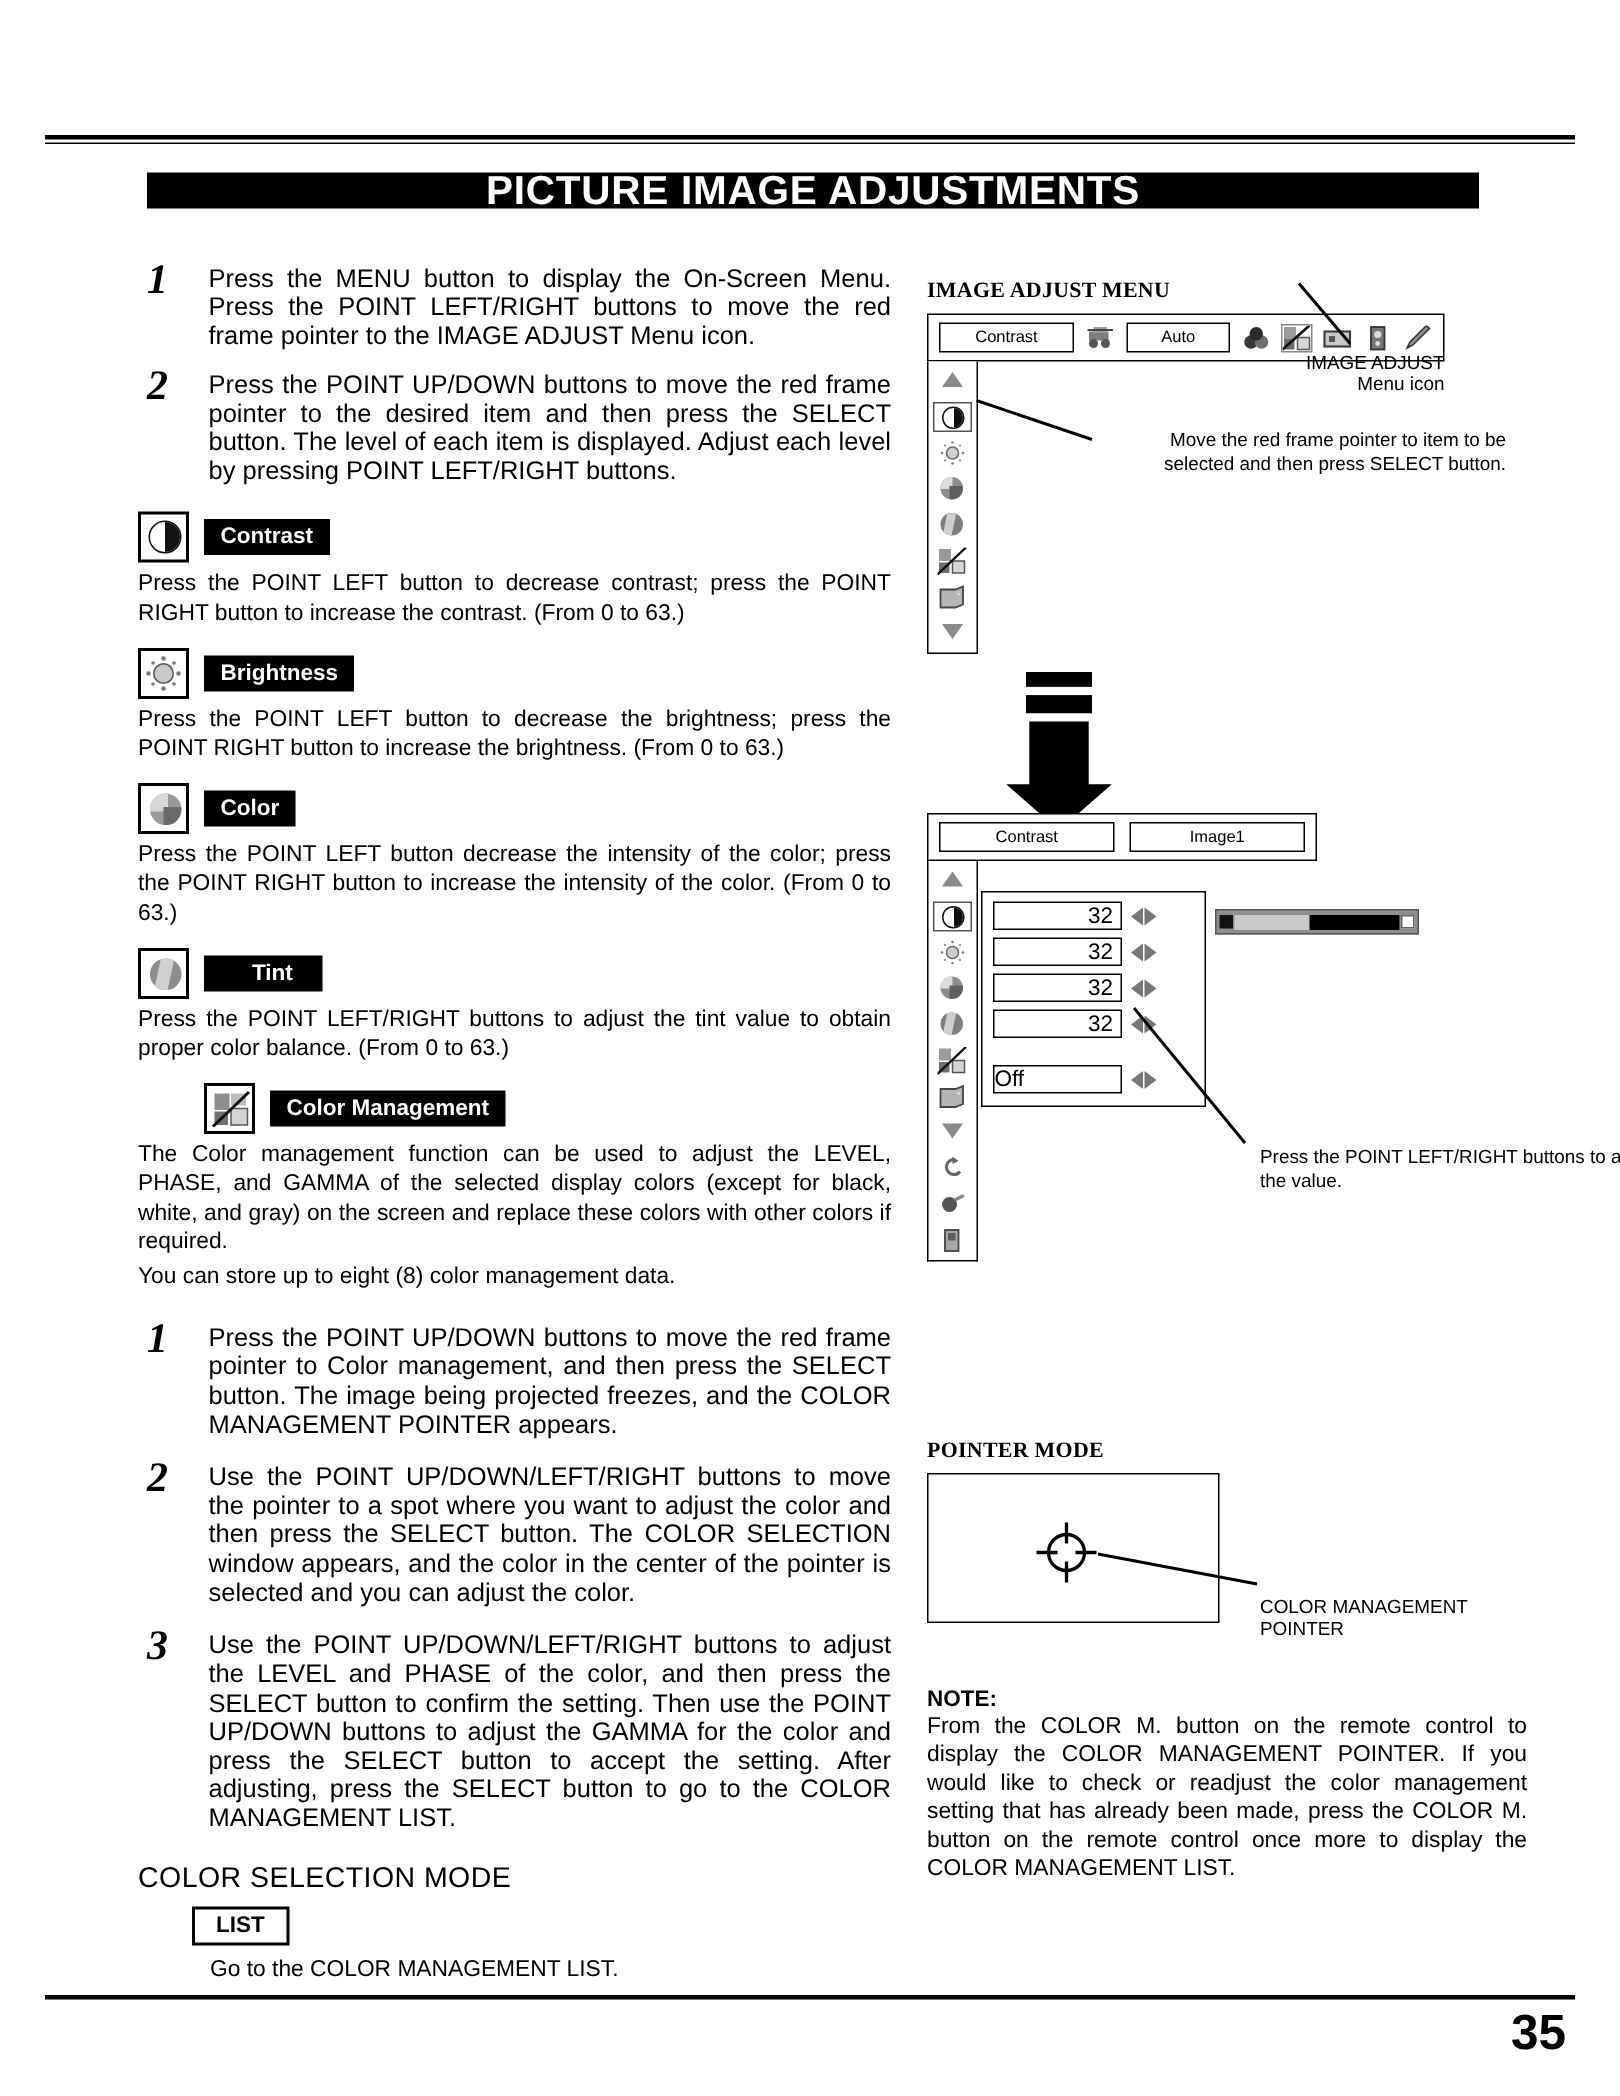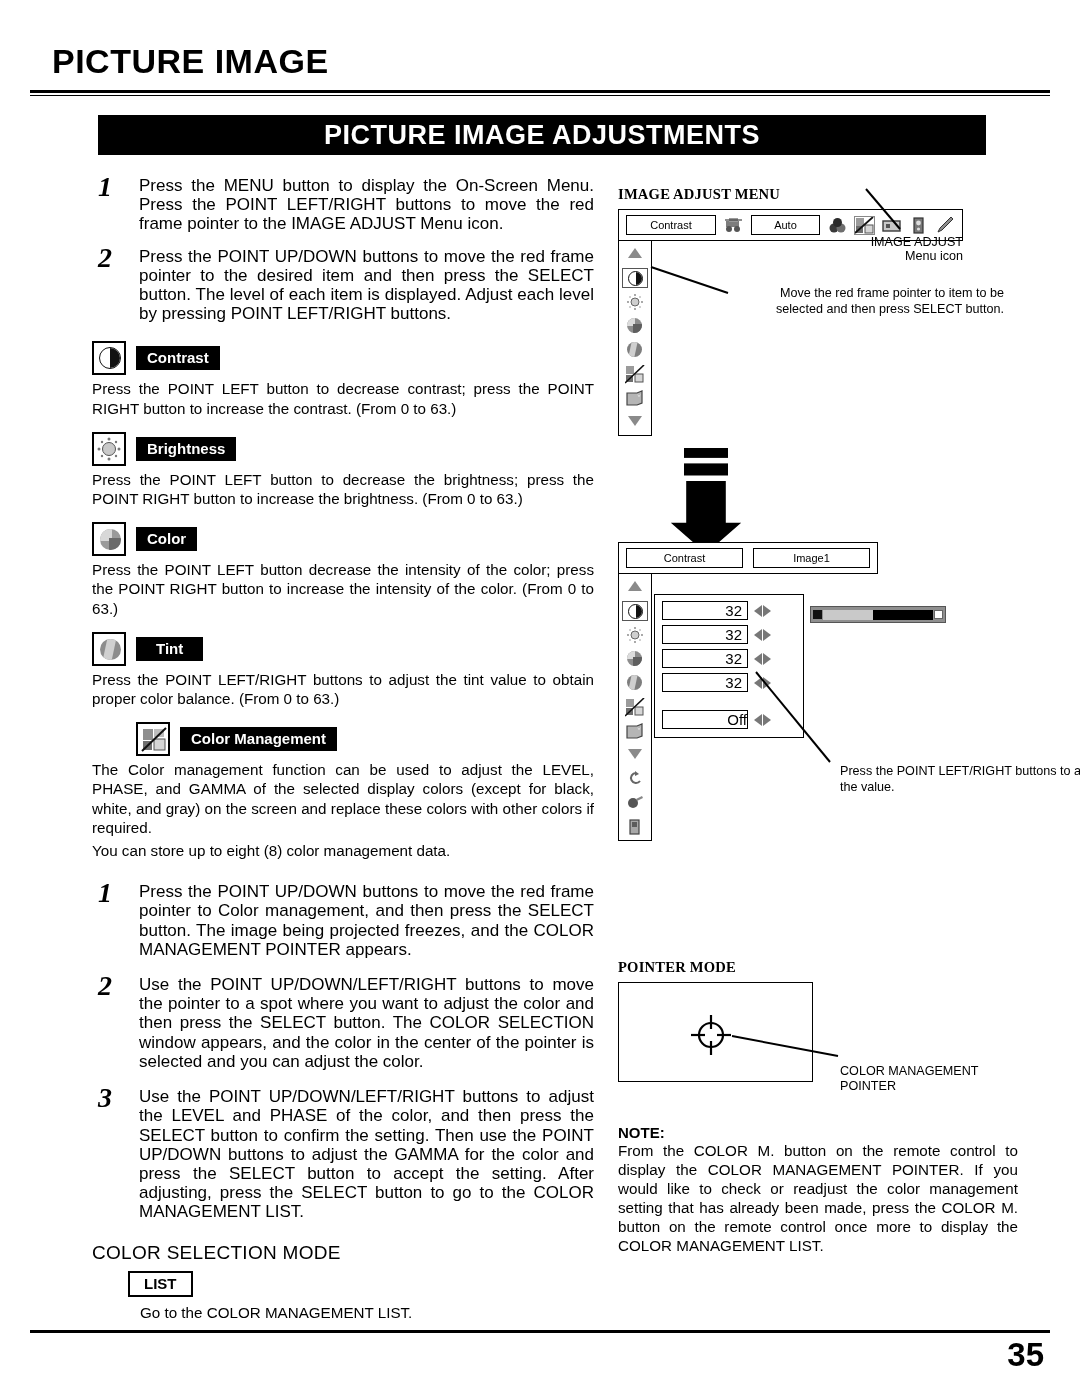--- a/index.html
+++ b/index.html
@@ -19,21 +19,21 @@
   .page-title {
     position:absolute; left:52px; top:42px;
     font-size:34px; font-weight:bold; letter-spacing:0.5px;
   }
   .rule-top {
     position:absolute; left:30px; top:90px; width:1020px; height:0;
     border-top:3px solid #000; border-bottom:1px solid #000; height:6px;
   }
 
   .banner {
-    position:absolute; left:98px; top:115px; width:888px; height:40px;
+    position:absolute; left:98px; top:115px; width:888px; height:24px;
     background:#000; color:#fff;
     display:flex; align-items:center; justify-content:center;
     font-size:27px; font-weight:bold; letter-spacing:0.5px;
   }
 
   .rule-bottom {
     position:absolute; left:30px; top:1330px; width:1020px; height:0;
     border-top:3px solid #000;
   }
   .page-number {
@@ -179,21 +179,21 @@
   .valpanel {
     border:1.6px solid #000; background:#fff;
     padding:6px 7px; width:150px;
   }
   .valrow { display:flex; align-items:center; gap:6px; margin-bottom:5px; }
   .valbox {
     border:1.4px solid #000; width:86px; height:19px;
     font-size:15px; text-align:right; padding-right:5px;
     line-height:17px; background:#fff;
   }
-  .valbox.off { text-align:right; padding-right:0; }
+  .valbox.off { text-align:left; padding-right:0; }
   .lrpair { display:flex; gap:1px; }
   .lrtri-l { width:0;height:0;border-top:6px solid transparent;border-bottom:6px solid transparent;border-right:8px solid #777; }
   .lrtri-r { width:0;height:0;border-top:6px solid transparent;border-bottom:6px solid transparent;border-left:8px solid #777; }
 
   .slider {
     width:136px; height:17px; background:#8f8f8f;
     border:1px solid #555; display:flex; align-items:center;
     padding:0 2px; position:relative;
   }
   .slider .knob-l { width:9px;height:9px;background:#111; }
@@ -207,21 +207,20 @@
   
   .pm-screen { border:1.6px solid #000; width:195px; height:100px; position:relative; }
 
   .cal-line { stroke:#000; stroke-width:2; fill:none; }
 </style>
 </head>
 <body>
 
 <div id="page">
 
-  <div class="page-title">PICTURE IMAGE</div>
   <div class="rule-top"></div>
   <div class="banner">PICTURE IMAGE ADJUSTMENTS</div>
 
   <div id="left-col">
 
     <div class="step">
       <div class="step-num">1</div>
       <div class="step-body">Press the MENU button to display the On-Screen Menu. Press the POINT LEFT/RIGHT buttons to move the red frame pointer to the IMAGE ADJUST Menu icon.</div>
     </div>
 
@@ -255,21 +254,21 @@
       </div>
       <div class="feat-label">Color</div>
     </div>
     <div class="feature-text">Press the POINT LEFT button decrease the intensity of the color; press the POINT RIGHT button to increase the intensity of the color.  (From 0 to 63.)</div>
 
     
     <div class="feature-head">
       <div class="feat-icon">
         <div class="ic-tint"></div>
       </div>
-      <div class="feat-label" style="padding-left:20px;padding-right:20px;">Tint</div>
+      <div class="feat-label" style="padding-left:32px;padding-right:20px;">Tint</div>
     </div>
     <div class="feature-text">Press the POINT LEFT/RIGHT buttons to adjust the tint value to obtain proper color balance. (From 0 to 63.)</div>
 
     
     <div class="feature-head indent">
       <div class="feat-icon">
         <svg class="ic-cm" viewBox="0 0 26 26">
           <rect x="2" y="2" width="10" height="11" fill="#8e8e8e"></rect>
           <rect x="2" y="14" width="9" height="9" fill="#6f6f6f"></rect>
           <rect x="13" y="12" width="11" height="11" fill="#d5d5d5" stroke="#555" stroke-width="1"></rect>

